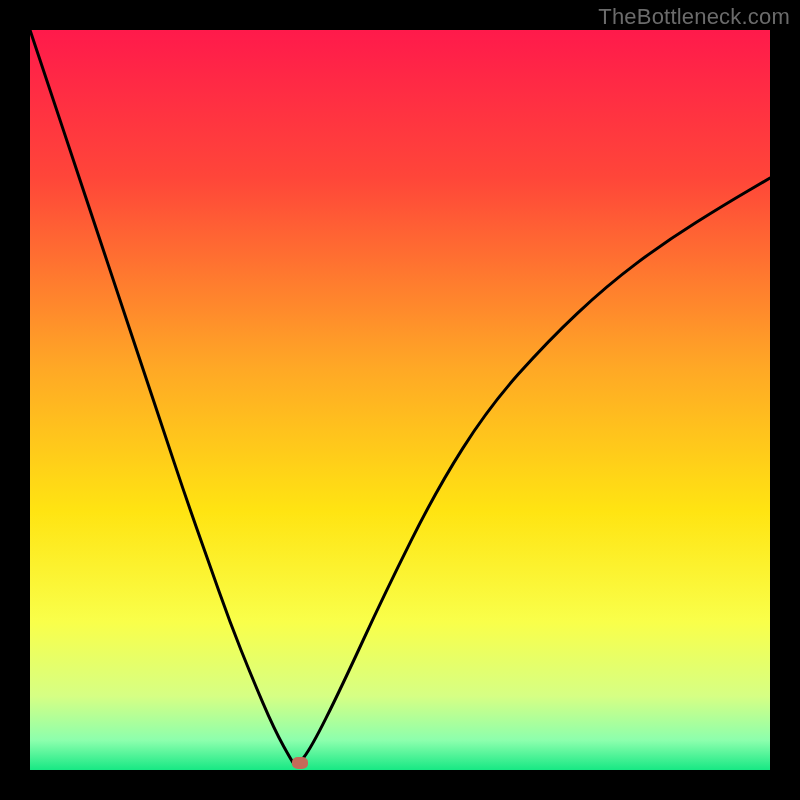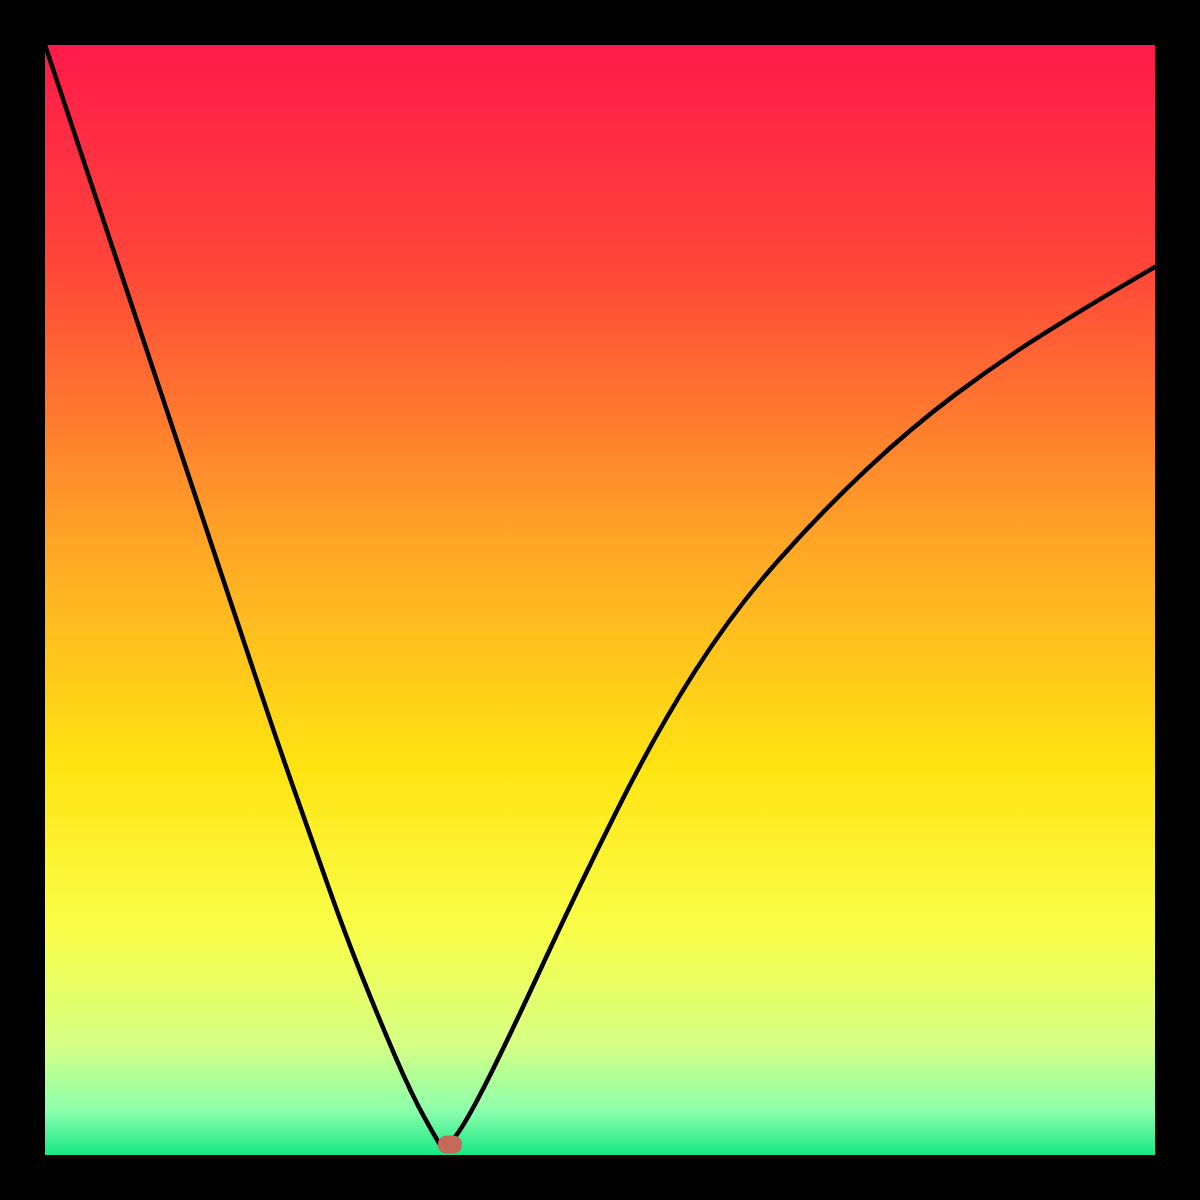--- a/index.html
+++ b/index.html
@@ -53,13 +53,14 @@
 </head>
 <body>
 
 <div class="frame">
   <div class="plot" id="plot" style="background: linear-gradient(rgb(255, 26, 75) 0%, rgb(255, 70, 57) 20%, rgb(255, 166, 38) 45%, rgb(255, 228, 18) 65%, rgb(249, 255, 74) 80%, rgb(214, 255, 132) 90%, rgb(140, 255, 173) 96%, rgb(23, 232, 132) 100%);">
     <svg class="curve" id="curve" viewBox="0 0 740 740" preserveAspectRatio="none">
         <path d="M 0.00 0.00 Q 22.20 66.60 33.30 99.90 Q 44.40 133.20 55.50 166.50 Q 66.60 199.80 77.70 233.10 Q 88.80 266.40 99.90 299.70 Q 111.00 333.00 122.10 366.30 Q 133.20 399.60 144.30 432.90 Q 155.40 466.20 166.50 497.65 Q 177.60 529.10 188.70 560.55 Q 199.80 592.00 210.90 619.75 Q 222.00 647.50 233.10 673.40 Q 244.20 699.30 253.45 715.95 Q 262.70 732.60 264.55 734.82 Q 266.40 737.04 273.80 727.42 Q 281.20 717.80 296.00 688.20 Q 310.80 658.60 333.00 610.50 Q 355.20 562.40 381.10 510.60 Q 407.00 458.80 432.90 418.10 Q 458.80 377.40 488.40 344.10 Q 518.00 310.80 547.60 283.05 Q 577.20 255.30 606.80 233.10 Q 636.40 210.90 666.00 192.40 Q 695.60 173.90 717.80 160.95 T 740.00 148.00" fill="none" stroke="#000" stroke-width="3" stroke-linecap="round"></path>
       </svg>
     <div class="marker" id="marker" style="left: 262.1px; top: 727.34px; background: rgb(196, 106, 89);"></div>
   </div>
+  <div class="watermark">TheBottleneck.com</div>
 </div>
 
 </body></html>

